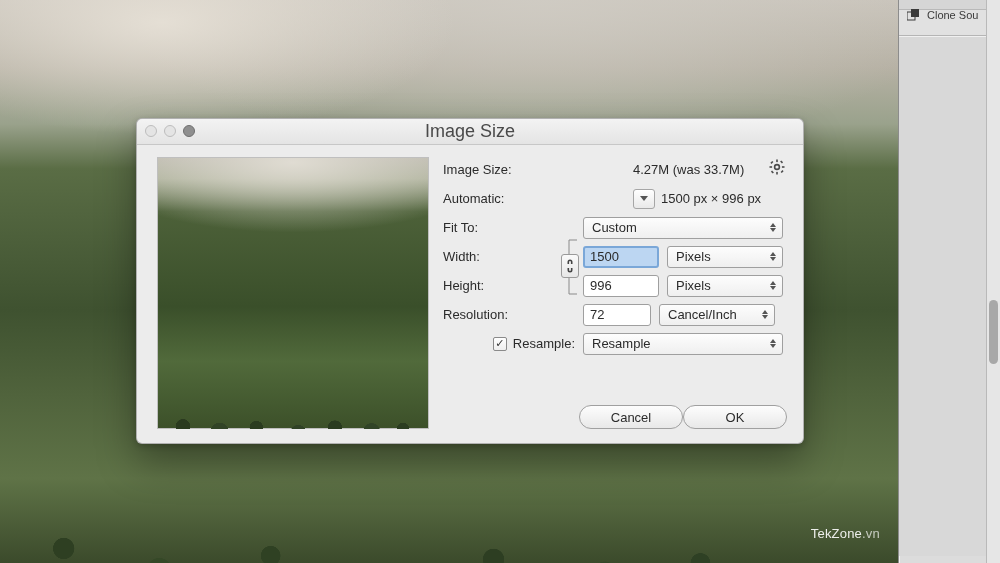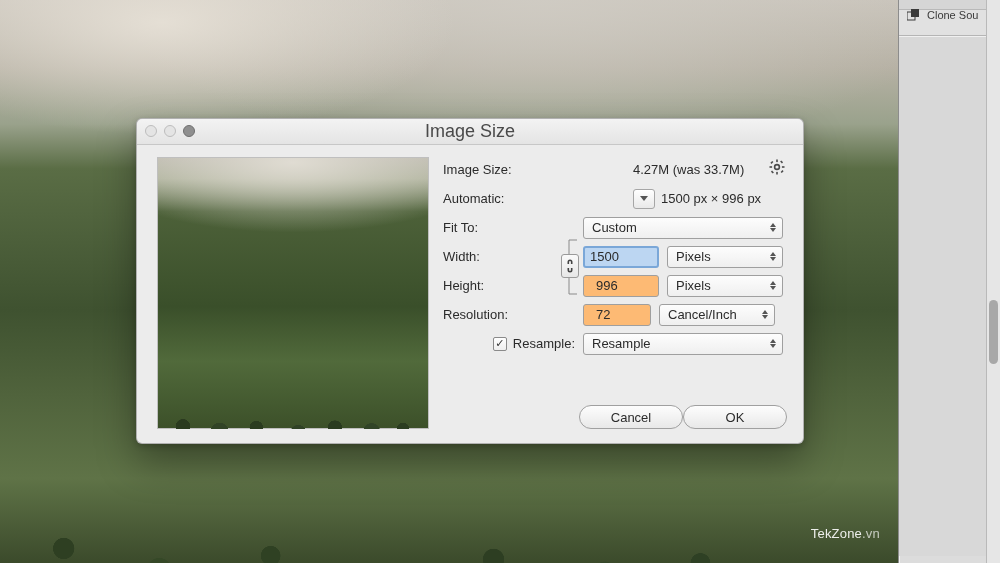--- a/index.html
+++ b/index.html
@@ -95,21 +95,21 @@
 
     .select {
       height:22px; border:1px solid #9f9f9f; border-radius:3px; background:linear-gradient(#fdfdfd,#efefef);
       display:flex; align-items:center; justify-content:space-between; padding:0 6px 0 8px; color:#2b2b2b;
     }
     .select .sel-caret { margin-left:6px; display:flex; flex-direction:column; gap:1px;}
     .select .sel-caret::before{content:"";width:0;height:0;border-left:3px solid transparent;border-right:3px solid transparent;border-bottom:4px solid #555;}
     .select .sel-caret::after{content:"";width:0;height:0;border-left:3px solid transparent;border-right:3px solid transparent;border-top:4px solid #555;}
 
     .input {
-      height:22px; border:1px solid #9f9f9f; border-radius:3px; background:#fdba74; padding:0 12px; color:#2b2b2b; outline:none;
+      height:22px; border:1px solid #9f9f9f; border-radius:3px; background:#ffffff; padding:0 6px; color:#2b2b2b; outline:none;
     }
     .input.selected { border:2px solid #7aa7d8; background:#bcd6f2; padding:0 5px;}
 
     .link-bracket {
       position:absolute; left:114px; top:89px; width:22px; height:58px; pointer-events:none;
     }
     .link-bracket svg { display:block; }
     .link-btn {
       position:absolute; left:118px; top:105px; width:18px; height:24px;
       border:1px solid #9a9a9a; border-radius:3px; background:linear-gradient(#fafafa,#e7e7e7);

